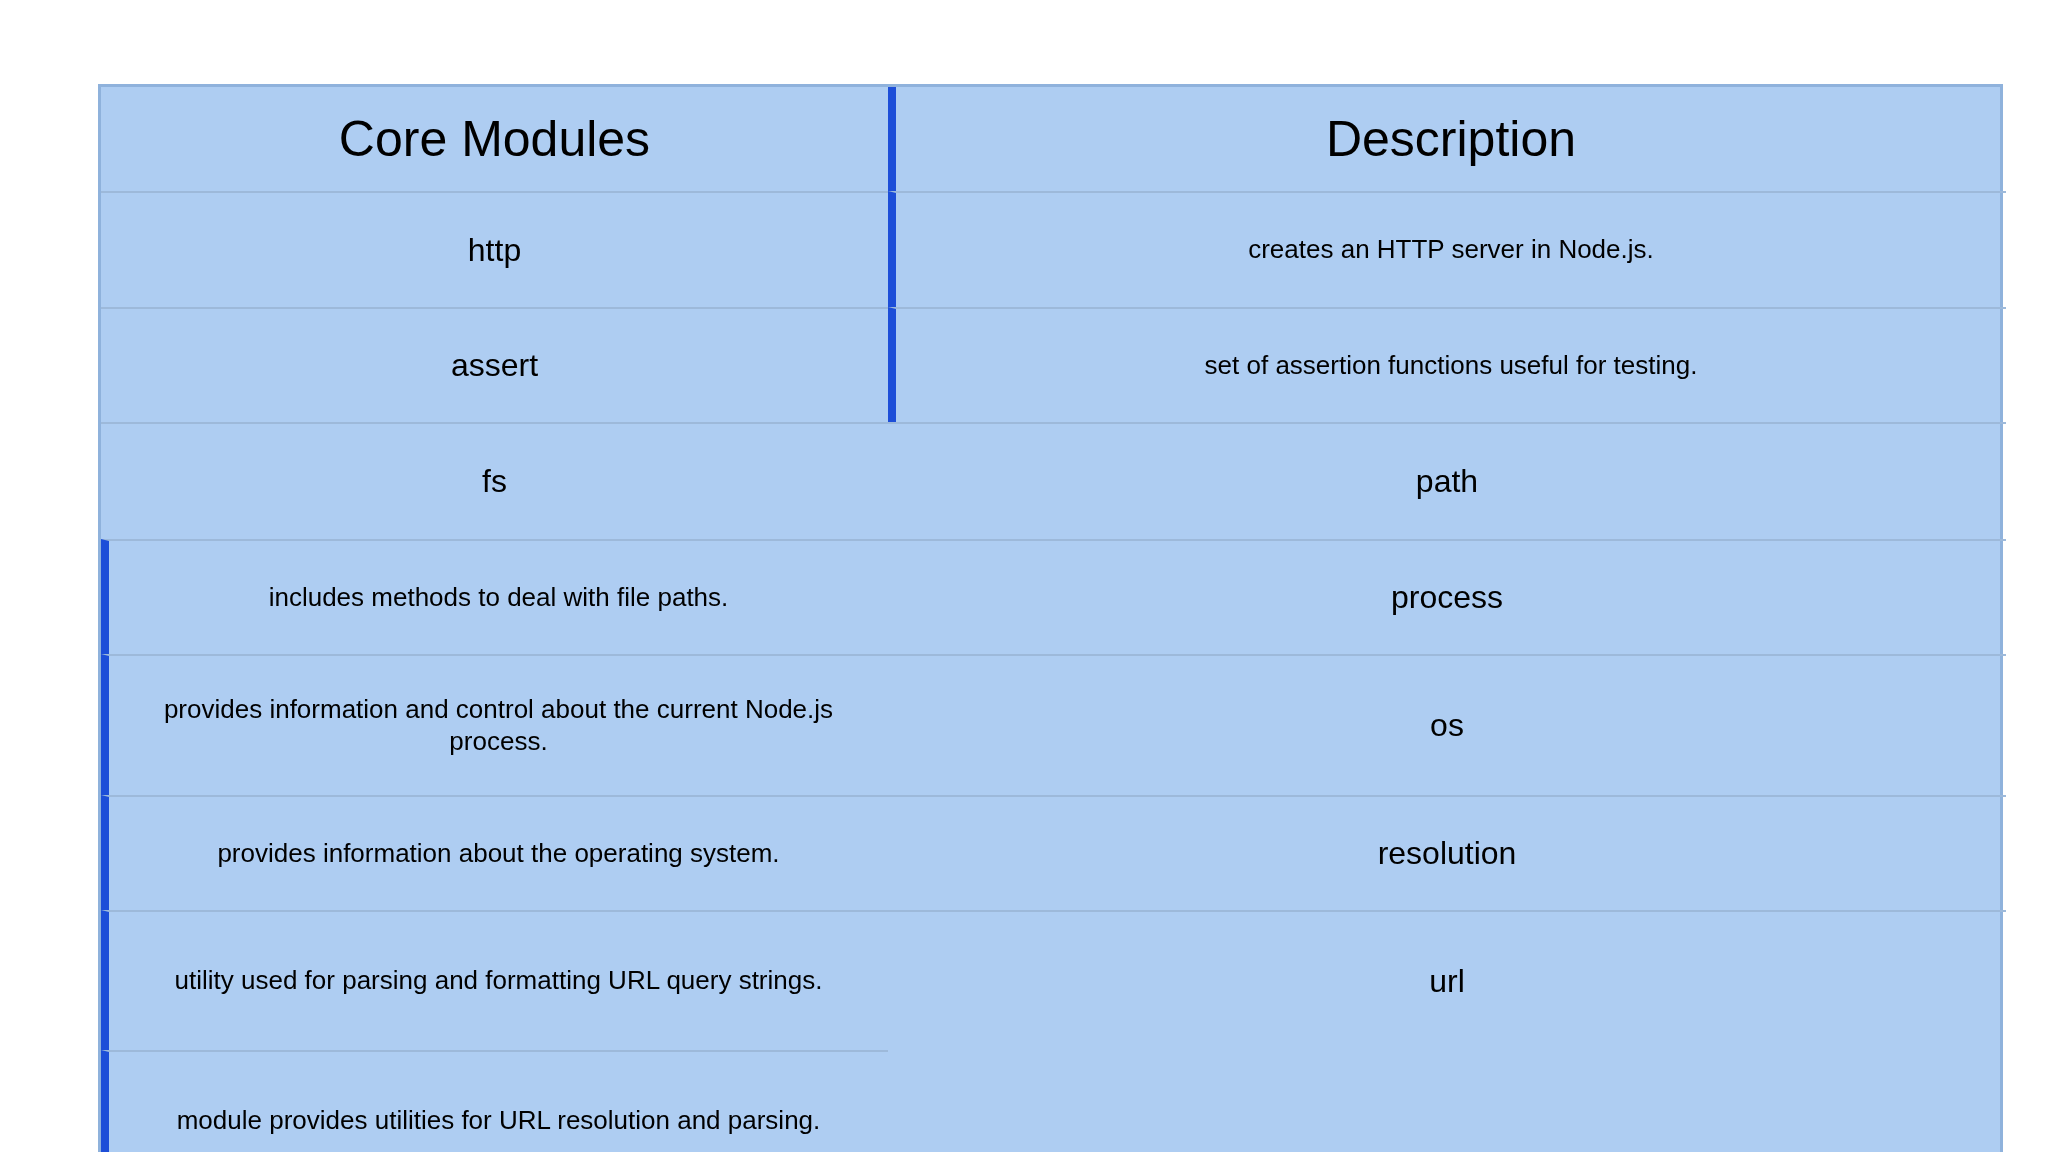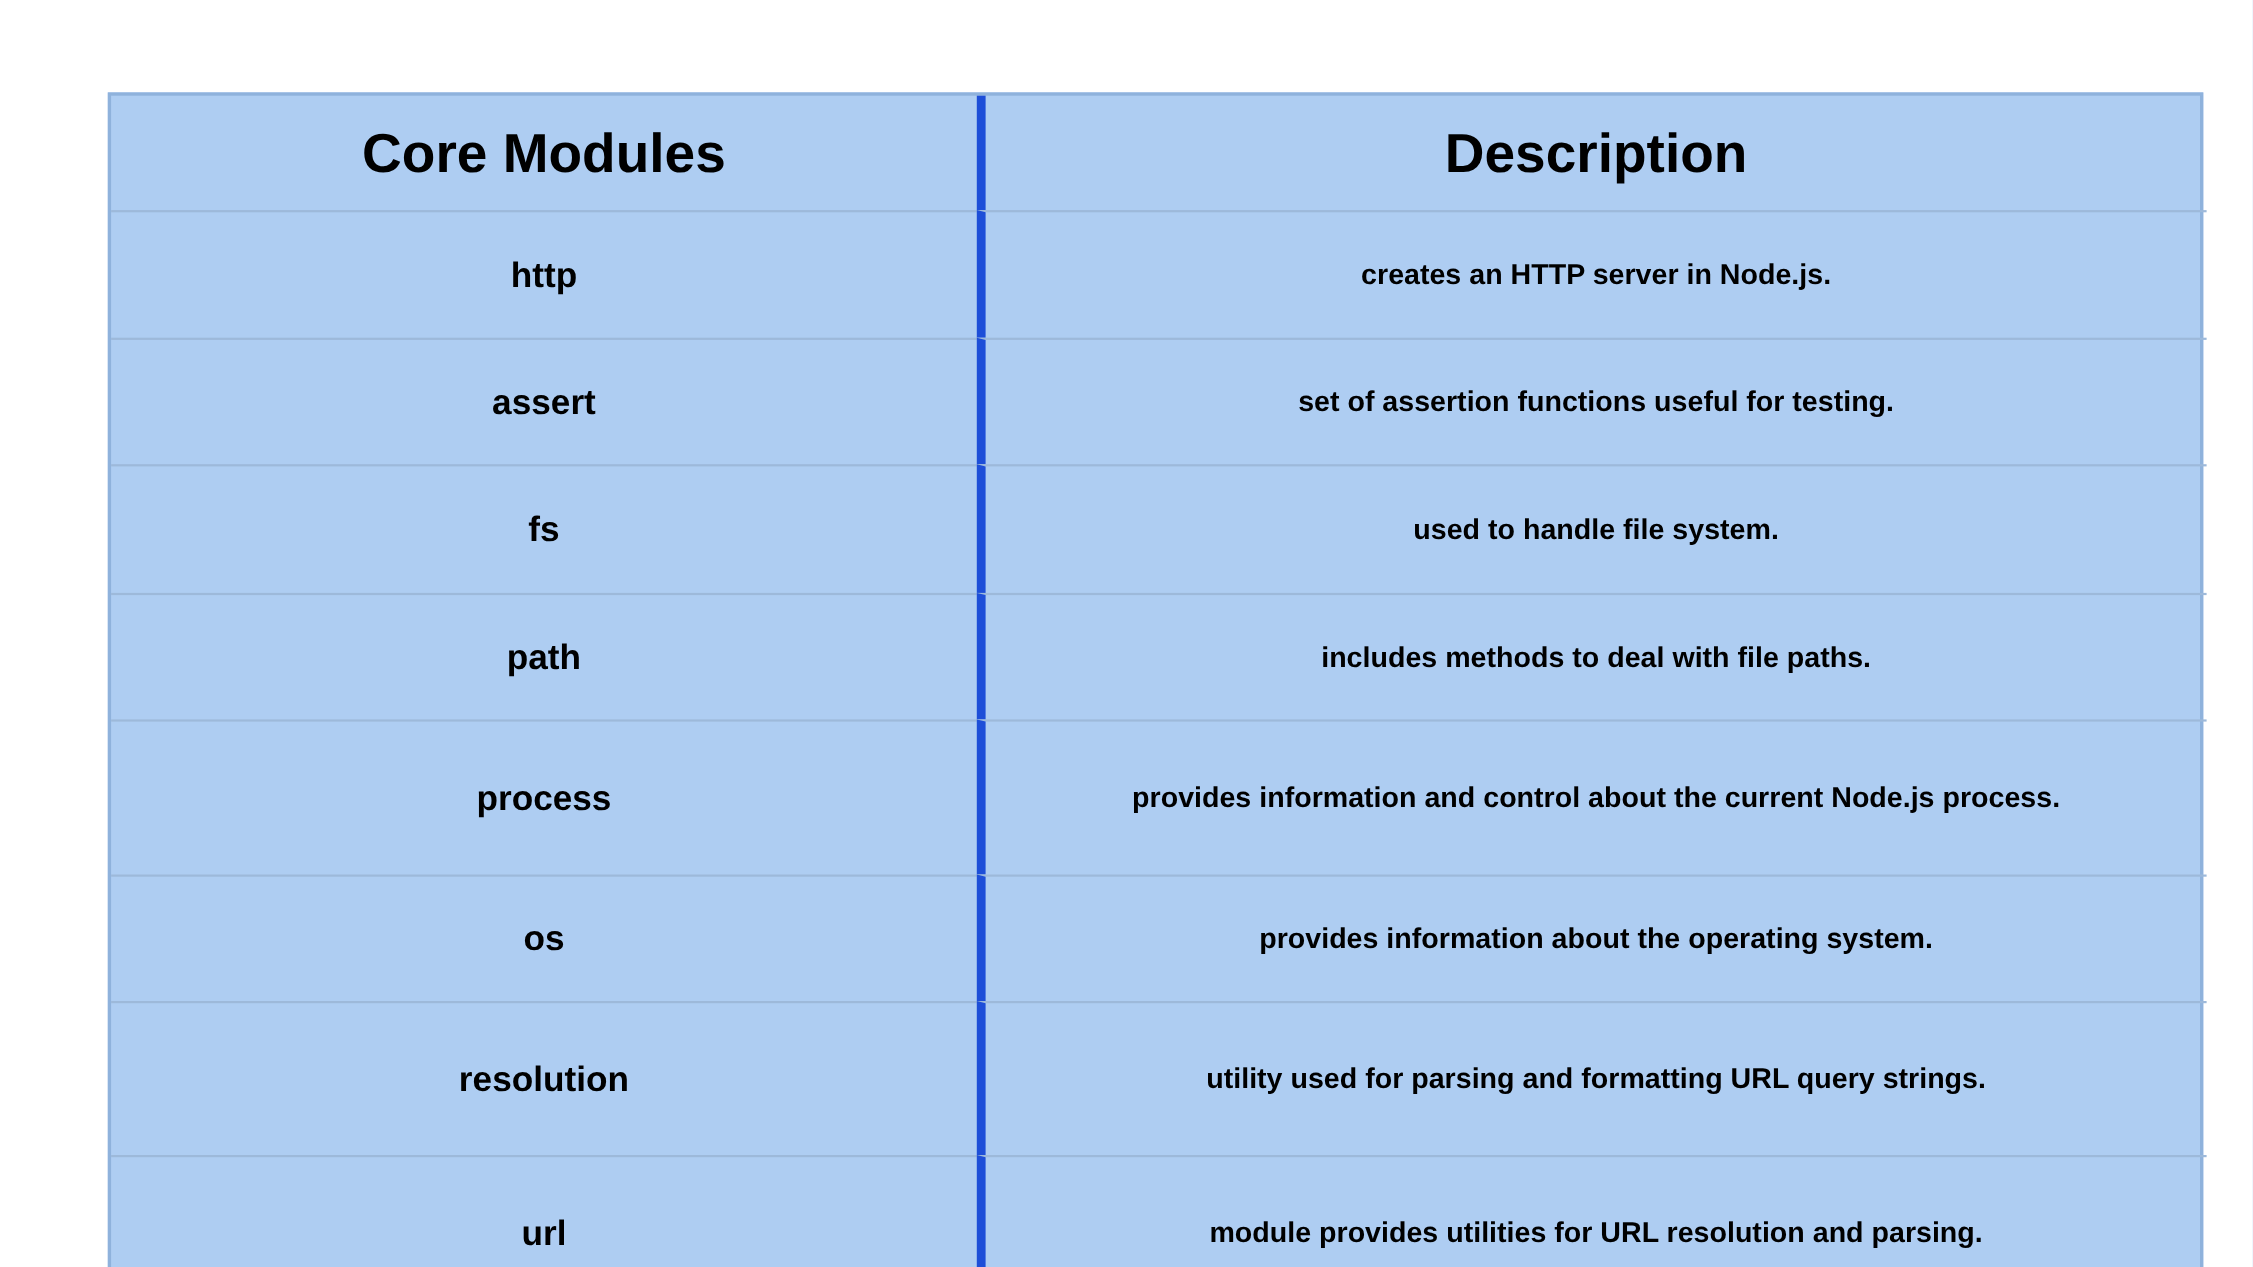--- a/index.html
+++ b/index.html
@@ -26,21 +26,21 @@
     background: #aecdf2;
     border: 3px solid #8fb2dc;
     box-sizing: border-box;
   }
   .cell {
     display: flex;
     align-items: center;
     justify-content: center;
     text-align: center;
     box-sizing: border-box;
-    font-weight: bold;
+    font-weight: normal;
     overflow: hidden;
   }
   .cell.col2 {
     border-left: 8px solid #1d4ed8;
     padding: 0 40px;
   }
   .cell.body-row {
     border-top: 2px solid #9db9da;
   }
   .header-cell {
@@ -63,21 +63,20 @@
   <div class="cell header-cell">Core Modules</div>
   <div class="cell header-cell col2">Description</div>
 
   <div class="cell module-cell body-row">http</div>
   <div class="cell description-cell body-row col2">creates an HTTP server in Node.js.</div>
 
   <div class="cell module-cell body-row">assert</div>
   <div class="cell description-cell body-row col2">set of assertion functions useful for testing.</div>
 
   <div class="cell module-cell body-row">fs</div>
-  <div class="cell description-cell body-row col2">used to handle file system.</div>
 
   <div class="cell module-cell body-row">path</div>
   <div class="cell description-cell body-row col2">includes methods to deal with file paths.</div>
 
   <div class="cell module-cell body-row">process</div>
   <div class="cell description-cell body-row col2">provides information and control about the current Node.js process.</div>
 
   <div class="cell module-cell body-row">os</div>
   <div class="cell description-cell body-row col2">provides information about the operating system.</div>
 

